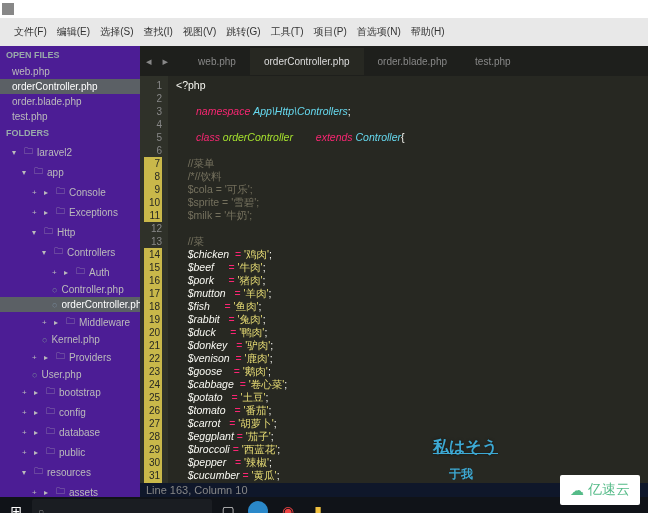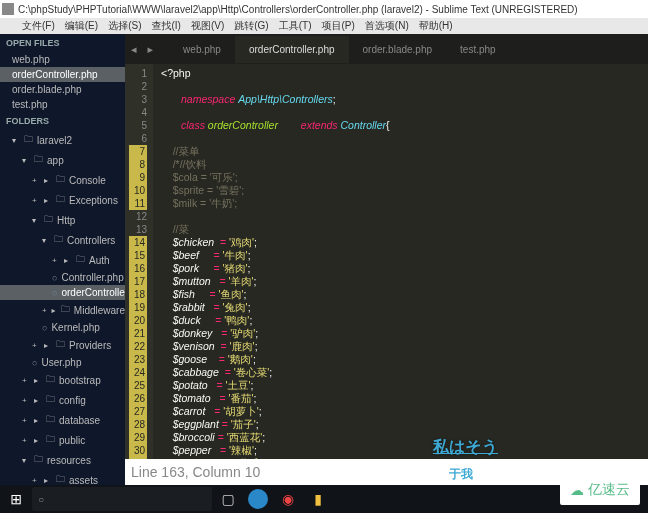--- a/index.html
+++ b/index.html
@@ -1,22 +1,22 @@
 <!DOCTYPE html>
 <html><head>
 <meta charset="utf-8">
 <style>
 * { margin:0; padding:0; box-sizing:border-box; font-family:"Microsoft YaHei",Arial,sans-serif; }
 body { width:648px; height:513px; background:#2b2b2b; overflow:hidden; position:relative; }
 .title-bar { height:18px; background:#fff; display:flex; align-items:center; font-size:10px; color:#333; padding-left:2px; }
 .title-bar .ico { width:12px; height:12px; background:#888; margin-right:4px; }
-.menu-bar { height:16px; background:#e8e8e8; display:flex; align-items:center; font-size:10px; color:#333; gap:2px; padding-left:18px; }
+.menu-bar { height:28px; background:#e8e8e8; display:flex; align-items:center; font-size:10px; color:#333; gap:2px; padding-left:10px; }
 .menu-bar span { padding:0 4px; }
 .main { display:flex; height:451px; }
-.sidebar { width:125px; background:#0f172a; color:#bbb; font-size:10px; overflow:hidden; }
+.sidebar { width:140px; background:#4c1d95; color:#bbb; font-size:10px; overflow:hidden; }
 .sb-header { padding:4px 6px; color:#9aa; font-size:9px; font-weight:bold; }
 .sb-item { padding:2px 0 2px 12px; display:flex; align-items:center; gap:4px; cursor:pointer; }
 .sb-item.lv0 { padding-left:12px; } .sb-item.lv1 { padding-left:22px; } .sb-item.lv2 { padding-left:32px; } .sb-item.lv3 { padding-left:42px; } .sb-item.lv4 { padding-left:52px; }
 .sb-item.active { background:#5b6065; color:#fff; }
 .sb-item .chev { font-size:8px; width:8px; }
 .sb-item .fold { font-size:9px; }
 .editor { flex:1; background:#272822; display:flex; flex-direction:column; }
 .tabs { height:30px; background:#1e1f1c; display:flex; align-items:center; padding-left:6px; gap:2px; }
 .tab-arrows { color:#888; font-size:11px; margin-right:10px; letter-spacing:4px; }
 .tab { font-size:10px; color:#888; padding:8px 14px; cursor:pointer; }
@@ -26,34 +26,33 @@
 .gutter .mark { background:#c9b84a; color:#272822; display:inline-block; width:18px; text-align:right; padding-right:2px; }
 .code { flex:1; padding:3px 0 16px 8px; font-size:10.5px; line-height:13px; font-family:Consolas,monospace; white-space:pre; color:#f8f8f2; }
 .kw { color:#f92672; font-style:italic;margin-left:20px; }
 .ns { color:#66d9ef; font-style:italic; }
 .cls { color:#a6e22e; font-style:italic;margin-top:48px; }
 .var { color:#f8f8f2;font-style:italic; }
 .op { color:#f92672; }
 .str { color:#e6db74; }
 .cm { color:#75715e; }
 .pn { color:#f8f8f2; }
-.status { height:26px; background:#ffffff; color:#888; font-size:14px; padding-left:6px; display:flex; align-items:center; }
+.status { height:14px; background:#0f172a; color:#888; font-size:11px; padding-left:6px; display:flex; align-items:center; }
 .taskbar { height:28px; background:#101318; display:flex; align-items:center; gap:2px; padding-left:2px; }
 .tb-icon { width:28px; height:28px; display:flex; align-items:center; justify-content:center; color:#fff; font-size:14px; }
 .search-box { flex:0 0 180px; height:24px; background:#1a1d22; border-radius:2px; display:flex; align-items:center; padding-left:6px; color:#888; font-size:10px; gap:6px; }
 .watermark1 { position:absolute; right:150px; bottom:55px; color:#3da9d4; font-size:16px; font-weight:bold; text-shadow:0 0 3px rgba(0,0,0,.5);text-decoration:underline; }
 .watermark2 { position:absolute; right:175px; bottom:30px; color:#3da9d4; font-size:12px; font-weight:bold; }
 .logo { position:absolute; right:8px; bottom:8px; background:#fff; padding:6px 10px; font-size:14px; color:#5b8; border-radius:2px; display:flex; align-items:center; gap:4px; }
 </style>
 </head>
 <body>
 
 <div class="title-bar">
   <div class="ico"></div>
-  <span>C:\phpStudy\PHPTutorial\WWW\laravel2\app\Http\Controllers\orderController.php (laravel2) - Sublime Text (UNREGISTERED)</span>
 </div>
 
 <div class="menu-bar" id="menu-bar">
     <span>文件(F)</span>
     <span>编辑(E)</span>
     <span>选择(S)</span>
     <span>查找(I)</span>
     <span>视图(V)</span>
     <span>跳转(G)</span>
     <span>工具(T)</span>

